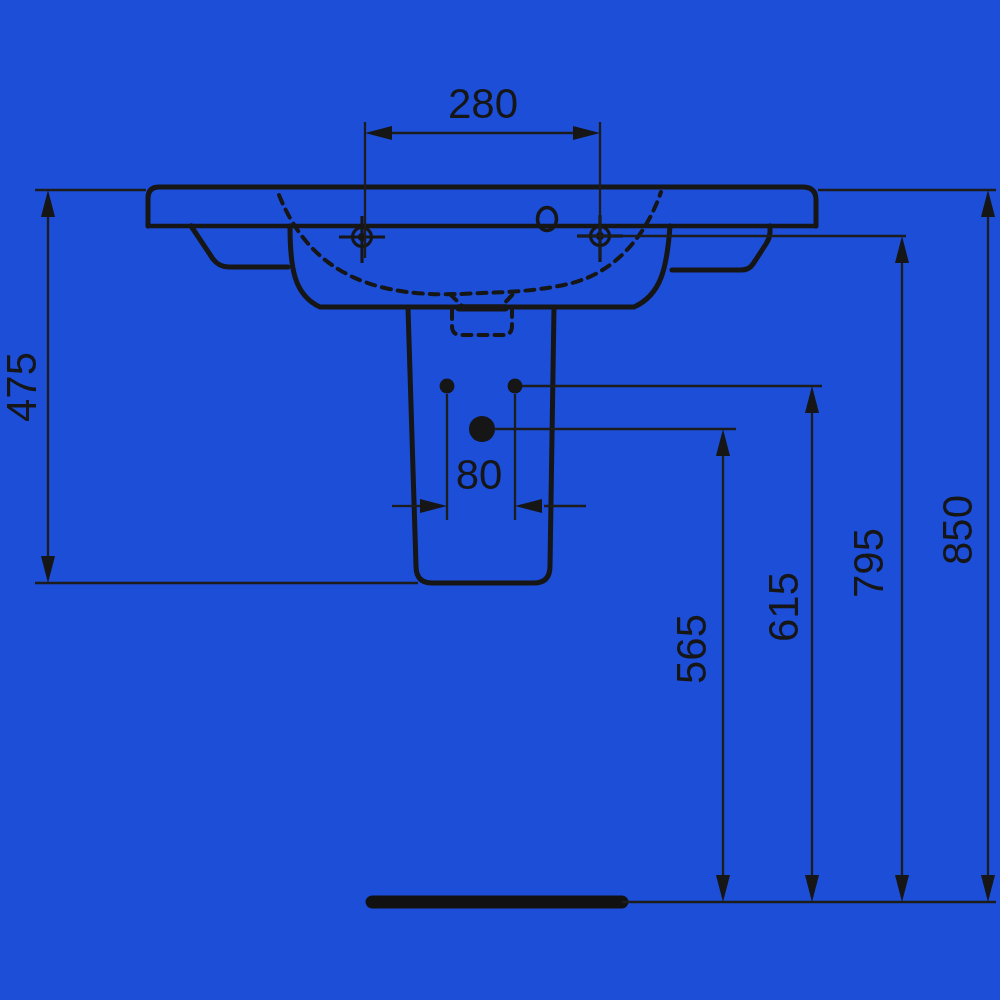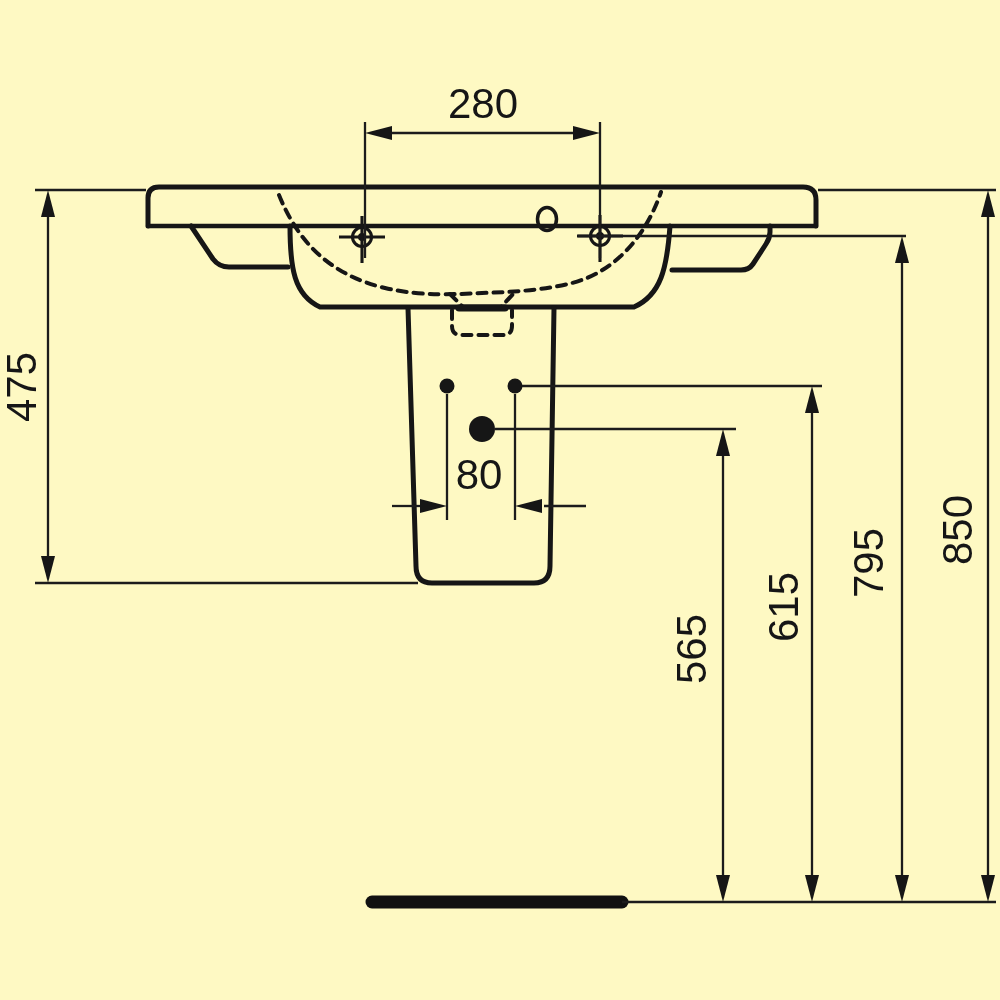--- a/index.html
+++ b/index.html
@@ -1,16 +1,16 @@
 <!DOCTYPE html>
 <html><head>
 <meta charset="utf-8">
 <style>
   html,body{margin:0;padding:0;background:#ffffff;}
-  .page{position:relative;width:1000px;height:1000px;background:#fef9c3;overflow:hidden;
+  .page{position:relative;width:1000px;height:1000px;background:#1d4ed8;overflow:hidden;
         font-family:"Liberation Sans", sans-serif;}
   svg{display:block;}
   .outline{stroke:#161616;stroke-width:5;fill:none;stroke-linejoin:round;stroke-linecap:round;}
   .outline-mid{stroke:#161616;stroke-width:4.4;fill:none;stroke-linecap:round;}
   .thin{stroke:#1c1c1c;stroke-width:2.3;fill:none;stroke-linecap:butt;}
   .dashed{stroke:#161616;stroke-width:4;fill:none;stroke-dasharray:9 7;stroke-linecap:round;}
   .cross{stroke:#161616;stroke-width:3.1;fill:none;}
   .fillblk{fill:#161616;stroke:none;}
   .floorbar{stroke:#111111;stroke-width:13;stroke-linecap:round;fill:none;}
   .dimtext{fill:#161616;font-size:42px;}

